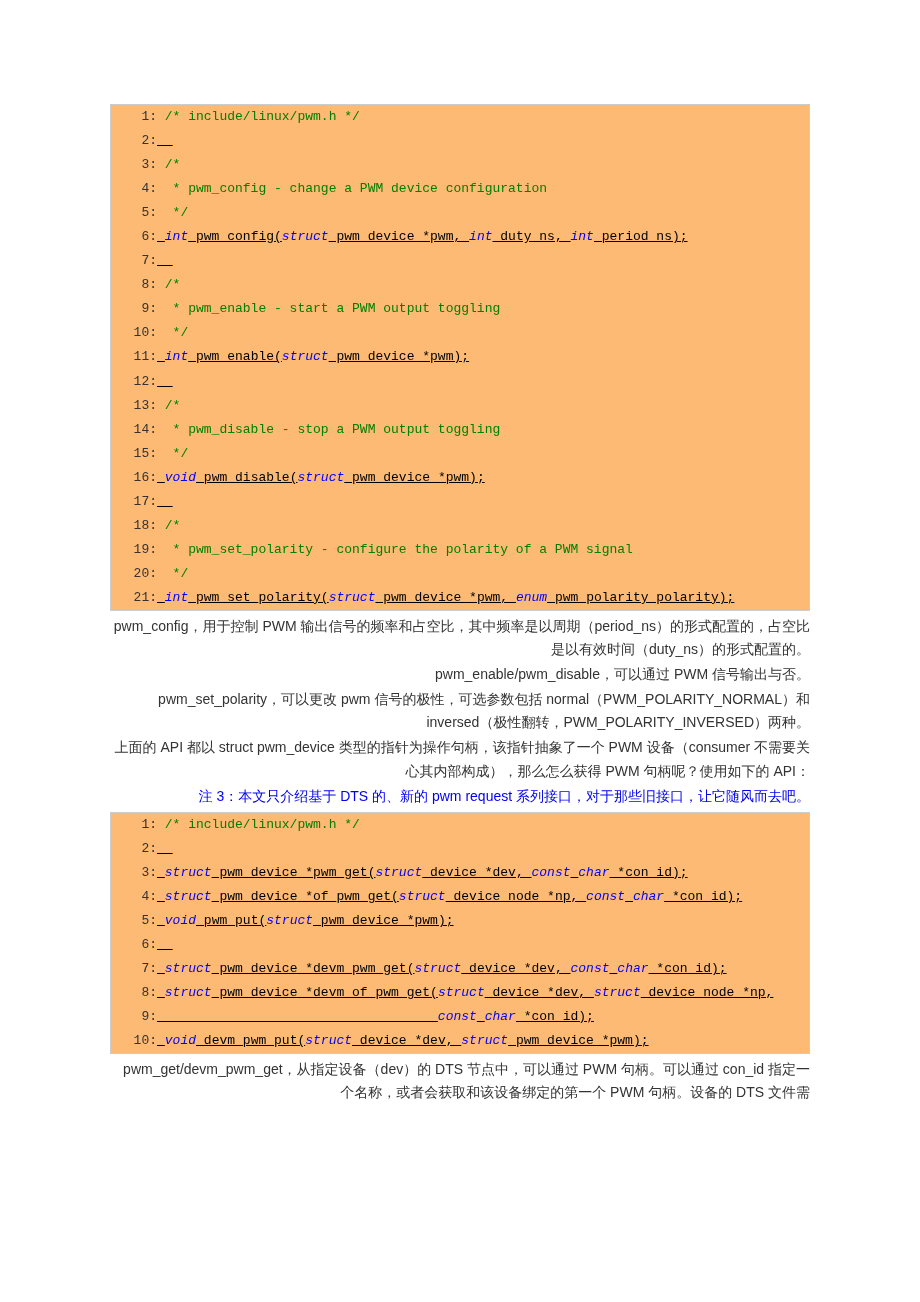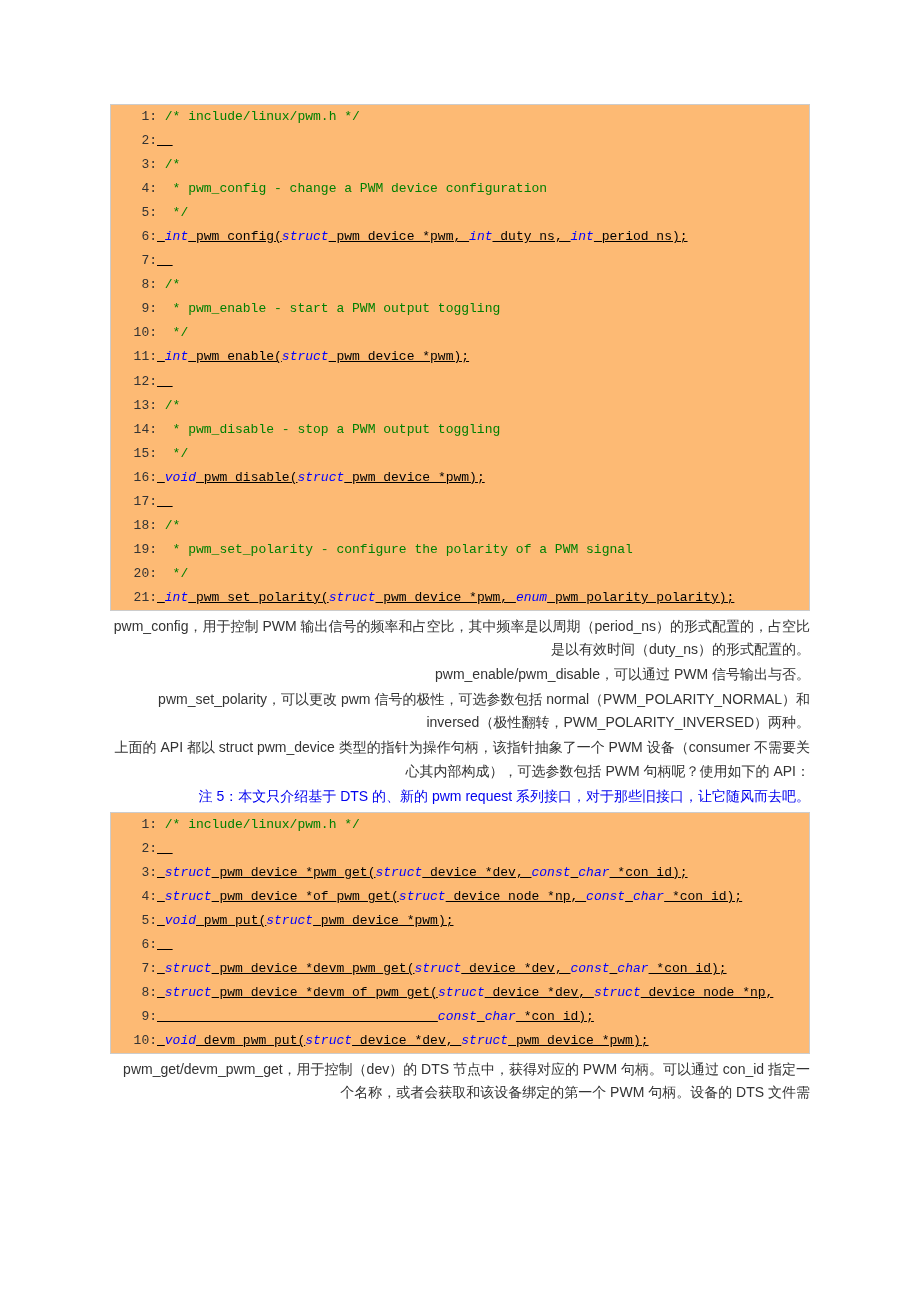--- a/index.html
+++ b/index.html
@@ -44,18 +44,18 @@
   }
 </style>
 </head>
 <body>
 
 <div class="code-block" id="cb1"><span class="code-line"><span class="lineno"> 1:</span><span class="cm"> /* include/linux/pwm.h */</span></span><span class="code-line"><span class="lineno"> 2:</span><span class="txt">  </span></span><span class="code-line"><span class="lineno"> 3:</span><span class="cm"> /*</span></span><span class="code-line"><span class="lineno"> 4:</span><span class="cm">  * pwm_config - change a PWM device configuration</span></span><span class="code-line"><span class="lineno"> 5:</span><span class="cm">  */</span></span><span class="code-line"><span class="lineno"> 6:</span><span class="txt"> </span><span class="kw">int</span><span class="txt"> pwm_config(</span><span class="kw">struct</span><span class="txt"> pwm_device *pwm, </span><span class="kw">int</span><span class="txt"> duty_ns, </span><span class="kw">int</span><span class="txt"> period_ns);</span></span><span class="code-line"><span class="lineno"> 7:</span><span class="txt">  </span></span><span class="code-line"><span class="lineno"> 8:</span><span class="cm"> /*</span></span><span class="code-line"><span class="lineno"> 9:</span><span class="cm">  * pwm_enable - start a PWM output toggling</span></span><span class="code-line"><span class="lineno">10:</span><span class="cm">  */</span></span><span class="code-line"><span class="lineno">11:</span><span class="txt"> </span><span class="kw">int</span><span class="txt"> pwm_enable(</span><span class="kw">struct</span><span class="txt"> pwm_device *pwm);</span></span><span class="code-line"><span class="lineno">12:</span><span class="txt">  </span></span><span class="code-line"><span class="lineno">13:</span><span class="cm"> /*</span></span><span class="code-line"><span class="lineno">14:</span><span class="cm">  * pwm_disable - stop a PWM output toggling</span></span><span class="code-line"><span class="lineno">15:</span><span class="cm">  */</span></span><span class="code-line"><span class="lineno">16:</span><span class="txt"> </span><span class="kw">void</span><span class="txt"> pwm_disable(</span><span class="kw">struct</span><span class="txt"> pwm_device *pwm);</span></span><span class="code-line"><span class="lineno">17:</span><span class="txt">  </span></span><span class="code-line"><span class="lineno">18:</span><span class="cm"> /*</span></span><span class="code-line"><span class="lineno">19:</span><span class="cm">  * pwm_set_polarity - configure the polarity of a PWM signal</span></span><span class="code-line"><span class="lineno">20:</span><span class="cm">  */</span></span><span class="code-line"><span class="lineno">21:</span><span class="txt"> </span><span class="kw">int</span><span class="txt"> pwm_set_polarity(</span><span class="kw">struct</span><span class="txt"> pwm_device *pwm, </span><span class="kw">enum</span><span class="txt"> pwm_polarity polarity);</span></span></div>
 
 <p class="para">pwm_config，用于控制 PWM 输出信号的频率和占空比，其中频率是以周期（period_ns）的形式配置的，占空比是以有效时间（duty_ns）的形式配置的。</p>
 <p class="para">pwm_enable/pwm_disable，可以通过 PWM 信号输出与否。</p>
 <p class="para">pwm_set_polarity，可以更改 pwm 信号的极性，可选参数包括 normal（PWM_POLARITY_NORMAL）和 inversed（极性翻转，PWM_POLARITY_INVERSED）两种。</p>
-<p class="para">上面的 API 都以 struct pwm_device 类型的指针为操作句柄，该指针抽象了一个 PWM 设备（consumer 不需要关心其内部构成），可选参数包括 PWM 句柄呢？使用如下的 API：</p>
-<p class="para note">注 5：本文只介绍基于 DTS 的、新的 pwm request 系列接口，对于那些旧接口，让它随风而去吧。</p>
+<p class="para">上面的 API 都以 struct pwm_device 类型的指针为操作句柄，该指针抽象了一个 PWM 设备（consumer 不需要关心其内部构成），那么怎么获得 PWM 句柄呢？使用如下的 API：</p>
+<p class="para note">注 3：本文只介绍基于 DTS 的、新的 pwm request 系列接口，对于那些旧接口，让它随风而去吧。</p>
 
 <div class="code-block" id="cb2"><span class="code-line"><span class="lineno"> 1:</span><span class="cm"> /* include/linux/pwm.h */</span></span><span class="code-line"><span class="lineno"> 2:</span><span class="txt">  </span></span><span class="code-line"><span class="lineno"> 3:</span><span class="txt"> </span><span class="kw">struct</span><span class="txt"> pwm_device *pwm_get(</span><span class="kw">struct</span><span class="txt"> device *dev, </span><span class="kw">const</span><span class="txt"> </span><span class="kw">char</span><span class="txt"> *con_id);</span></span><span class="code-line"><span class="lineno"> 4:</span><span class="txt"> </span><span class="kw">struct</span><span class="txt"> pwm_device *of_pwm_get(</span><span class="kw">struct</span><span class="txt"> device_node *np, </span><span class="kw">const</span><span class="txt"> </span><span class="kw">char</span><span class="txt"> *con_id);</span></span><span class="code-line"><span class="lineno"> 5:</span><span class="txt"> </span><span class="kw">void</span><span class="txt"> pwm_put(</span><span class="kw">struct</span><span class="txt"> pwm_device *pwm);</span></span><span class="code-line"><span class="lineno"> 6:</span><span class="txt">  </span></span><span class="code-line"><span class="lineno"> 7:</span><span class="txt"> </span><span class="kw">struct</span><span class="txt"> pwm_device *devm_pwm_get(</span><span class="kw">struct</span><span class="txt"> device *dev, </span><span class="kw">const</span><span class="txt"> </span><span class="kw">char</span><span class="txt"> *con_id);</span></span><span class="code-line"><span class="lineno"> 8:</span><span class="txt"> </span><span class="kw">struct</span><span class="txt"> pwm_device *devm_of_pwm_get(</span><span class="kw">struct</span><span class="txt"> device *dev, </span><span class="kw">struct</span><span class="txt"> device_node *np,</span></span><span class="code-line"><span class="lineno"> 9:</span><span class="txt">                                    </span><span class="kw">const</span><span class="txt"> </span><span class="kw">char</span><span class="txt"> *con_id);</span></span><span class="code-line"><span class="lineno">10:</span><span class="txt"> </span><span class="kw">void</span><span class="txt"> devm_pwm_put(</span><span class="kw">struct</span><span class="txt"> device *dev, </span><span class="kw">struct</span><span class="txt"> pwm_device *pwm);</span></span></div>
 
-<p class="para">pwm_get/devm_pwm_get，用于控制（dev）的 DTS 节点中，获得对应的 PWM 句柄。可以通过 con_id 指定一个名称，或者会获取和该设备绑定的第一个 PWM 句柄。设备的 DTS 文件需</p>
+<p class="para">pwm_get/devm_pwm_get，从指定设备（dev）的 DTS 节点中，可以通过 PWM 句柄。可以通过 con_id 指定一个名称，或者会获取和该设备绑定的第一个 PWM 句柄。设备的 DTS 文件需</p>
 
 </body></html>

